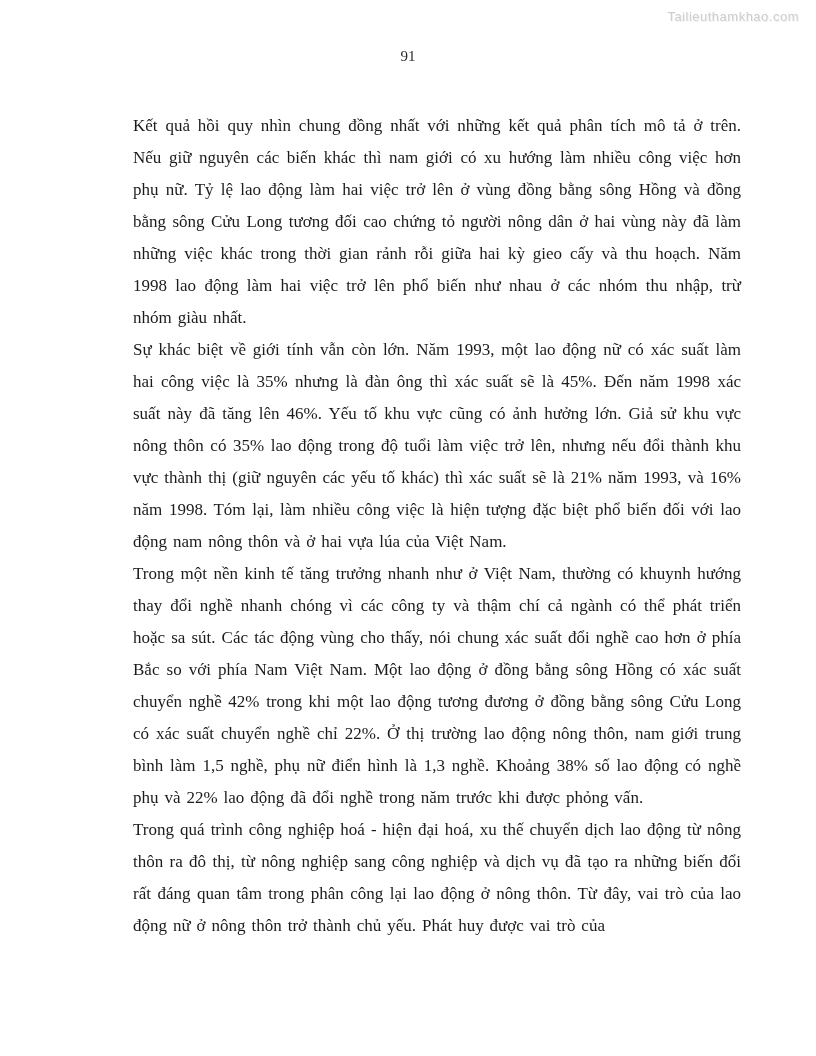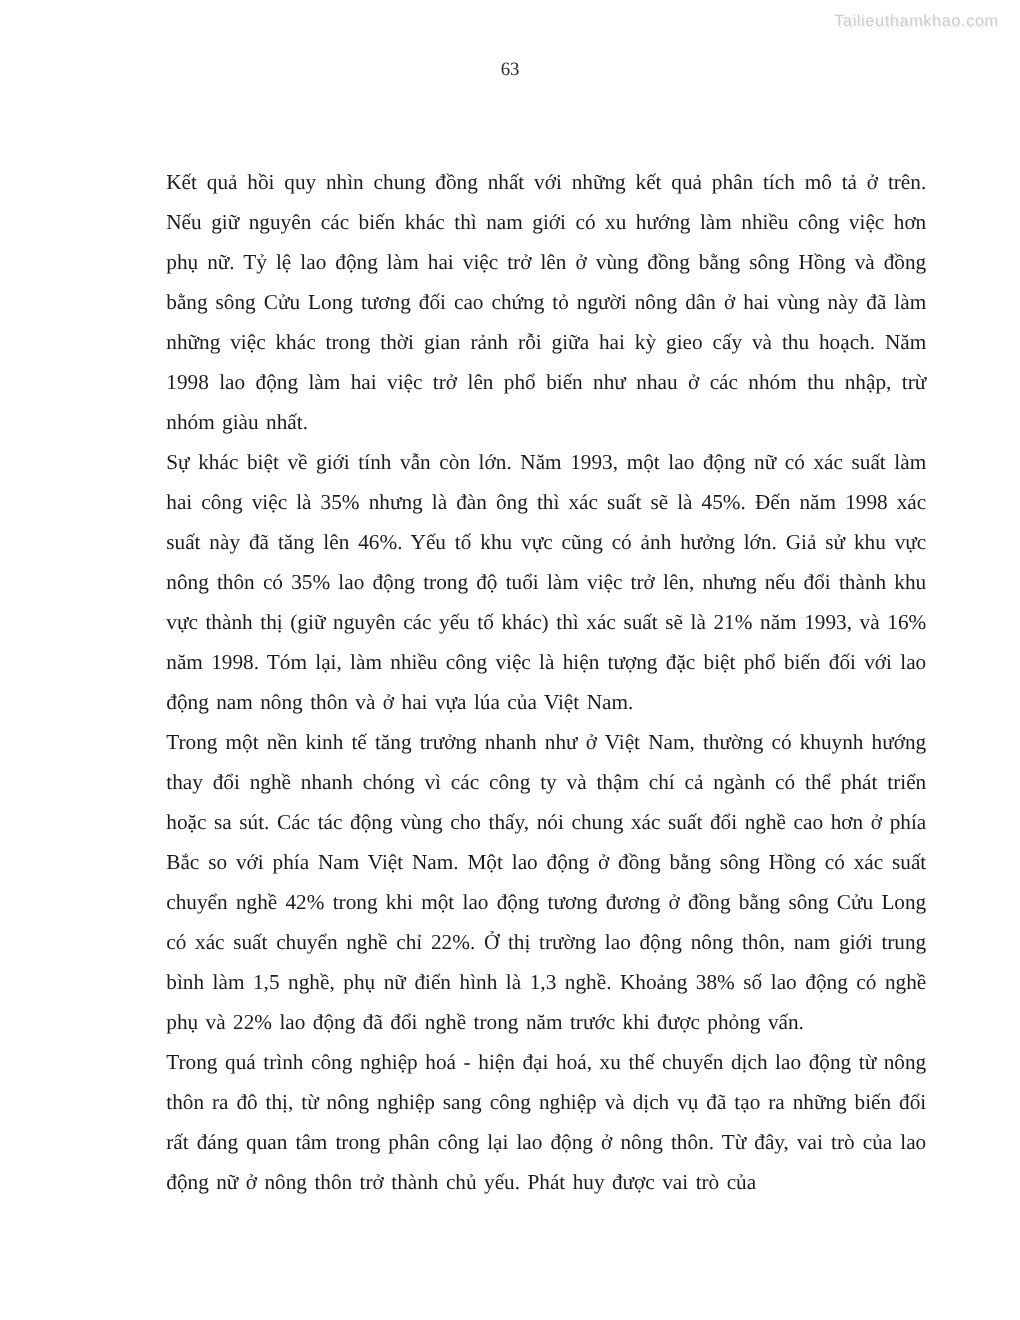--- a/index.html
+++ b/index.html
@@ -41,36 +41,35 @@
 
   .body-text {
     position: absolute;
     top: 110px;
     left: 133px;
     width: 608px;
     color: #1b1b1b;
     font-size: 17px;
     line-height: 32px;
     word-spacing: 0.10em;
-    margin-top: 20px;
   }
 
   .body-text p {
     text-align: justify;
     text-align-last: left;
   }
 </style>
 </head>
 <body>
 
 <div class="page">
 
   <div class="watermark">Tailieuthamkhao.com</div>
 
-  <div class="page-number">63</div>
+  <div class="page-number">91</div>
 
   <div class="body-text">
     <p>Kết quả hồi quy nhìn chung đồng nhất với những kết quả phân tích mô tả ở trên. Nếu giữ nguyên các biến khác thì nam giới có xu hướng làm nhiều công việc hơn phụ nữ. Tỷ lệ lao động làm hai việc trở lên ở vùng đồng bằng sông Hồng và đồng bằng sông Cửu Long tương đối cao chứng tỏ người nông dân ở hai vùng này đã làm những việc khác trong thời gian rảnh rỗi giữa hai kỳ gieo cấy và thu hoạch. Năm 1998 lao động làm hai việc trở lên phổ biến như nhau ở các nhóm thu nhập, trừ nhóm giàu nhất.</p>
     <p>Sự khác biệt về giới tính vẫn còn lớn. Năm 1993, một lao động nữ có xác suất làm hai công việc là 35% nhưng là đàn ông thì xác suất sẽ là 45%. Đến năm 1998 xác suất này đã tăng lên 46%. Yếu tố khu vực cũng có ảnh hưởng lớn. Giả sử khu vực nông thôn có 35% lao động trong độ tuổi làm việc trở lên, nhưng nếu đổi thành khu vực thành thị (giữ nguyên các yếu tố khác) thì xác suất sẽ là 21% năm 1993, và 16% năm 1998. Tóm lại, làm nhiều công việc là hiện tượng đặc biệt phổ biến đối với lao động nam nông thôn và ở hai vựa lúa của Việt Nam.</p>
     <p>Trong một nền kinh tế tăng trưởng nhanh như ở Việt Nam, thường có khuynh hướng thay đổi nghề nhanh chóng vì các công ty và thậm chí cả ngành có thể phát triển hoặc sa sút. Các tác động vùng cho thấy, nói chung xác suất đổi nghề cao hơn ở phía Bắc so với phía Nam Việt Nam. Một lao động ở đồng bằng sông Hồng có xác suất chuyển nghề 42% trong khi một lao động tương đương ở đồng bằng sông Cửu Long có xác suất chuyển nghề chỉ 22%. Ở thị trường lao động nông thôn, nam giới trung bình làm 1,5 nghề, phụ nữ điển hình là 1,3 nghề. Khoảng 38% số lao động có nghề phụ và 22% lao động đã đổi nghề trong năm trước khi được phỏng vấn.</p>
     <p>Trong quá trình công nghiệp hoá - hiện đại hoá, xu thế chuyển dịch lao động từ nông thôn ra đô thị, từ nông nghiệp sang công nghiệp và dịch vụ đã tạo ra những biến đổi rất đáng quan tâm trong phân công lại lao động ở nông thôn. Từ đây, vai trò của lao động nữ ở nông thôn trở thành chủ yếu. Phát huy được vai trò của</p>
   </div>
 
 </div>
 

